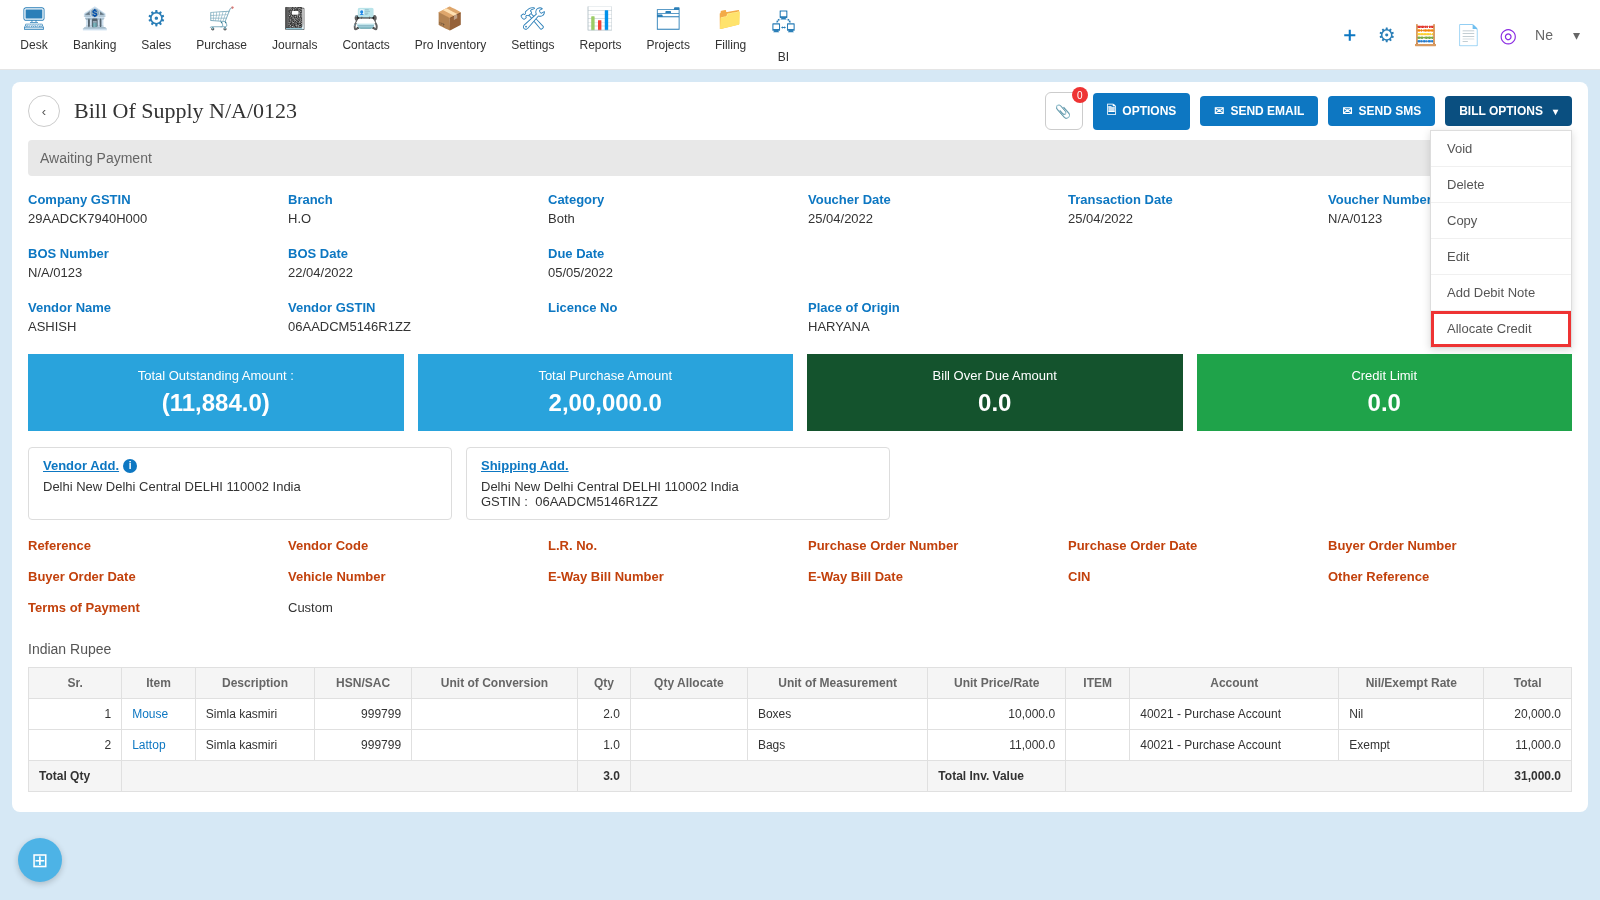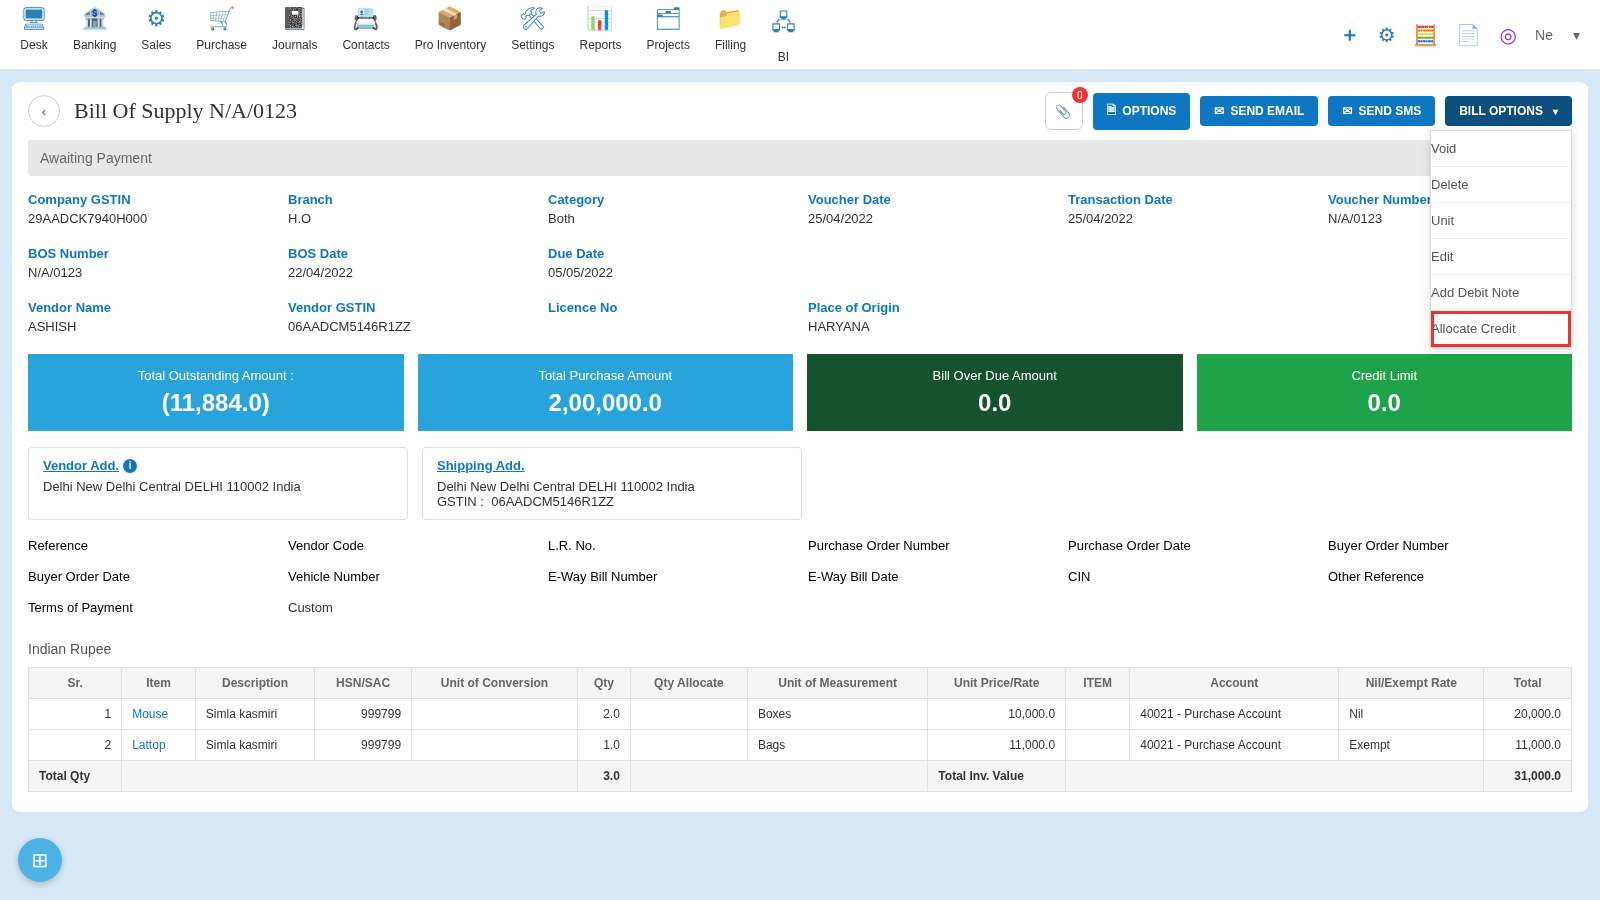--- a/index.html
+++ b/index.html
@@ -40,45 +40,45 @@
   .card { border-radius:0; color:#fff; text-align:center; padding:14px 10px; }
   .card .clabel { font-size:13px; margin-bottom:6px; }
   .card .cvalue { font-size:24px; font-weight:bold; }
   .c-blue { background:#29a3dc; }
   .c-blue2 { background:#29a3dc; }
   .c-yellow { background:#14532d; }
   .c-green { background:#1fa34a; }
   
   
   .addr-row { display:flex; gap:14px; padding:0 16px 18px 16px; }
-  .addr-box { border:1px solid #ddd; border-radius:4px; padding:10px 14px; width:380px; }
+  .addr-box { border:1px solid #ddd; border-radius:4px; padding:10px 14px; width:424px; }
   .addr-box .atitle { color:#0d77c2; font-weight:bold; text-decoration:underline; display:inline-flex; align-items:center; gap:4px; margin-bottom:6px;}
   .addr-box .aline { color:#333; font-size:13px; }
   .info-icon { display:inline-flex; width:14px; height:14px; border-radius:50%; background:#0d77c2; color:#fff; align-items:center; justify-content:center; font-size:10px; text-decoration:none;}
   
   
   .refs-grid { display:grid; grid-template-columns: repeat(6,1fr); gap:16px; padding:0 16px 16px 16px; }
-  .ref-field { color:#000000; font-weight:normal; font-size:13px; }
+  .ref-field { color:#c2410c; font-weight:bold; font-size:13px; }
   .ref-value { color:#333; font-weight:normal; }
   
   .currency { padding:10px 16px; color:#555; font-size:14px; }
   
   
   .tablewrap { padding:0 16px 20px 16px; }
   table { width:100%; border-collapse:collapse; font-size:12px; }
   th, td { border:1px solid #e0e0e0; padding:8px 10px; }
   th { background:#f5f5f5; color:#666; font-weight:bold; text-align:center; }
   td { color:#333; }
   td.num { text-align:right; }
   td.link { color:#0d77c2; cursor:pointer; }
   tfoot td { background:#f5f5f5; font-weight:bold;margin-top:24px; }
   
   
   .dropdown { position:absolute; right:16px; top:48px; background:#fff; border:1px solid #ddd; width:142px; box-shadow:0 2px 8px rgba(0,0,0,0.15); z-index:10; }
-  .dropdown .ditem { padding:10px 0; border-bottom:1px solid #f0f0f0; cursor:pointer; color:#555; font-size:13px; }
+  .dropdown .ditem { padding:10px 16px; border-bottom:1px solid #f0f0f0; cursor:pointer; color:#555; font-size:13px; }
   .dropdown .ditem.highlight { outline: 3px solid #e33; outline-offset:-3px; }
   
   
   .fab { position:fixed; left:18px; bottom:18px; width:44px; height:44px; border-radius:50%; background:#4db3e6; color:#fff; display:flex; align-items:center; justify-content:center; font-size:20px; cursor:pointer; box-shadow:0 2px 6px rgba(0,0,0,0.2);}
 </style>
 </head>
 <body>
 
 <div class="topnav">
   <div class="topnav-left" id="nav-items">
@@ -169,21 +169,21 @@
         </button>
       <button class="btn btn-dark">
           <span>BILL OPTIONS</span>
           <span class="caret">▾</span>
         </button>
     </div>
 
     <div class="dropdown" id="bill-options-dd">
         <div class="ditem">Void</div>
         <div class="ditem">Delete</div>
-        <div class="ditem">Unit</div>
+        <div class="ditem">Copy</div>
         <div class="ditem">Edit</div>
         <div class="ditem">Add Debit Note</div>
         <div class="ditem highlight">Allocate Credit</div>
       </div>
   </div>
 
   <div class="statusbar">Awaiting Payment</div>
 
   <div class="info-grid">
     <div class="info-field">

